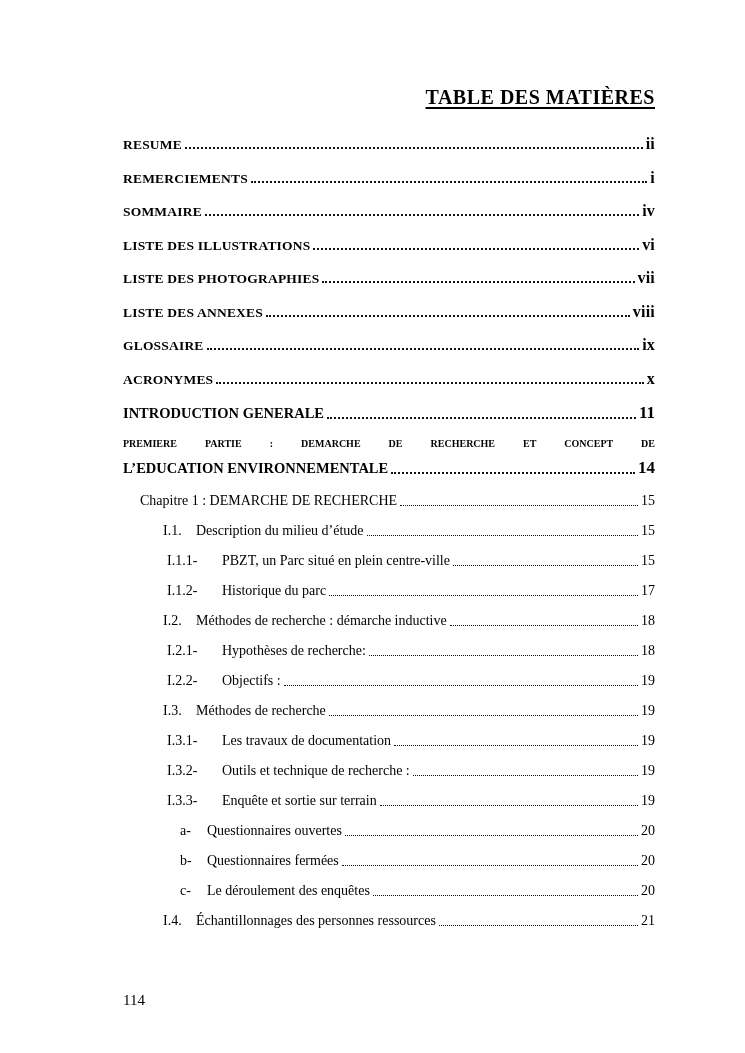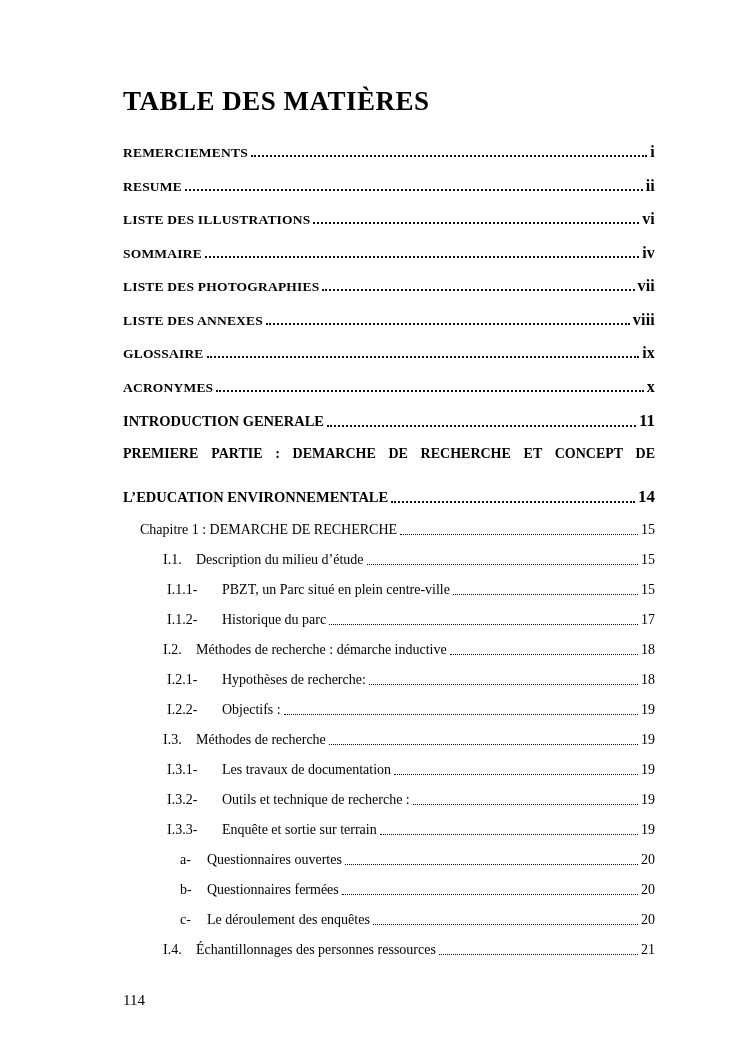--- a/index.html
+++ b/index.html
@@ -13,23 +13,24 @@
   }
   .sheet {
     position: relative;
     width: 745px;
     height: 1053px;
     padding: 86px 90px 0 123px;
     background: #ffffff;
   }
   .title {
     margin: 0 0 26px 0;
-    font-size: 27px;
+    font-size: 20px;
     font-weight: 700;
-    text-align: left;
+    text-align: right;
+    text-decoration: underline;
     text-underline-offset: 3px;
     letter-spacing: 0.5px;
   }
   .row { display: flex; align-items: baseline; }
   .num { white-space: nowrap; }
   .label { white-space: nowrap; }
   .pg { white-space: nowrap; }
   .dots {
     flex: 1 1 auto;
     min-width: 8px;
@@ -40,24 +41,24 @@
   }
   
   .front { font-weight: 700; font-size: 13.5px; margin-bottom: 15.5px; letter-spacing: 0.2px; }
   .front .pg { font-size: 16px; }
   
   .front-big { font-weight: 700; font-size: 14.5px; margin-bottom: 15px; justify-content: center; }
   .front-big .pg { font-size: 17px; }
   .row.multi { display: block; }
   .multi .line1 {
     font-weight: 700;
-    font-size: 14px;
+    font-size: 10px;
     text-align: justify;
     text-align-last: justify;
-    margin-bottom: 25px;
+    margin-bottom: 9px;
     white-space: normal;
   }
   .multi .line2 { display: flex; align-items: baseline; }
   
   .l1, .l2, .l3, .l4 { font-size: 14px; font-weight: 400; margin-bottom: 14px; }
   .l1 .dots, .l2 .dots, .l3 .dots, .l4 .dots { border-bottom-width: 1.5px; margin-bottom: 3.5px; }
   .l1 { padding-left: 17px; }
   .l2 { padding-left: 40px; }
   .l2 .num { flex: 0 0 33px; }
   .l3 { padding-left: 44px; }
@@ -73,38 +74,38 @@
     margin-top: 12px;
   }
 </style>
 </head>
 <body>
 
 <div class="sheet">
   <h1 class="title">TABLE DES MATIÈRES</h1>
   <div class="toc" id="toc">
       <div class="row front">
+        <span class="label">RESUME</span>
+        <span class="dots"></span>
+        <span class="pg">ii</span>
+      </div>
+      <div class="row front">
         <span class="label">REMERCIEMENTS</span>
         <span class="dots"></span>
         <span class="pg">i</span>
       </div>
       <div class="row front">
-        <span class="label">RESUME</span>
-        <span class="dots"></span>
-        <span class="pg">ii</span>
+        <span class="label">SOMMAIRE</span>
+        <span class="dots"></span>
+        <span class="pg">iv</span>
       </div>
       <div class="row front">
         <span class="label">LISTE DES ILLUSTRATIONS</span>
         <span class="dots"></span>
         <span class="pg">vi</span>
-      </div>
-      <div class="row front">
-        <span class="label">SOMMAIRE</span>
-        <span class="dots"></span>
-        <span class="pg">iv</span>
       </div>
       <div class="row front">
         <span class="label">LISTE DES PHOTOGRAPHIES</span>
         <span class="dots"></span>
         <span class="pg">vii</span>
       </div>
       <div class="row front">
         <span class="label">LISTE DES ANNEXES</span>
         <span class="dots"></span>
         <span class="pg">viii</span>

